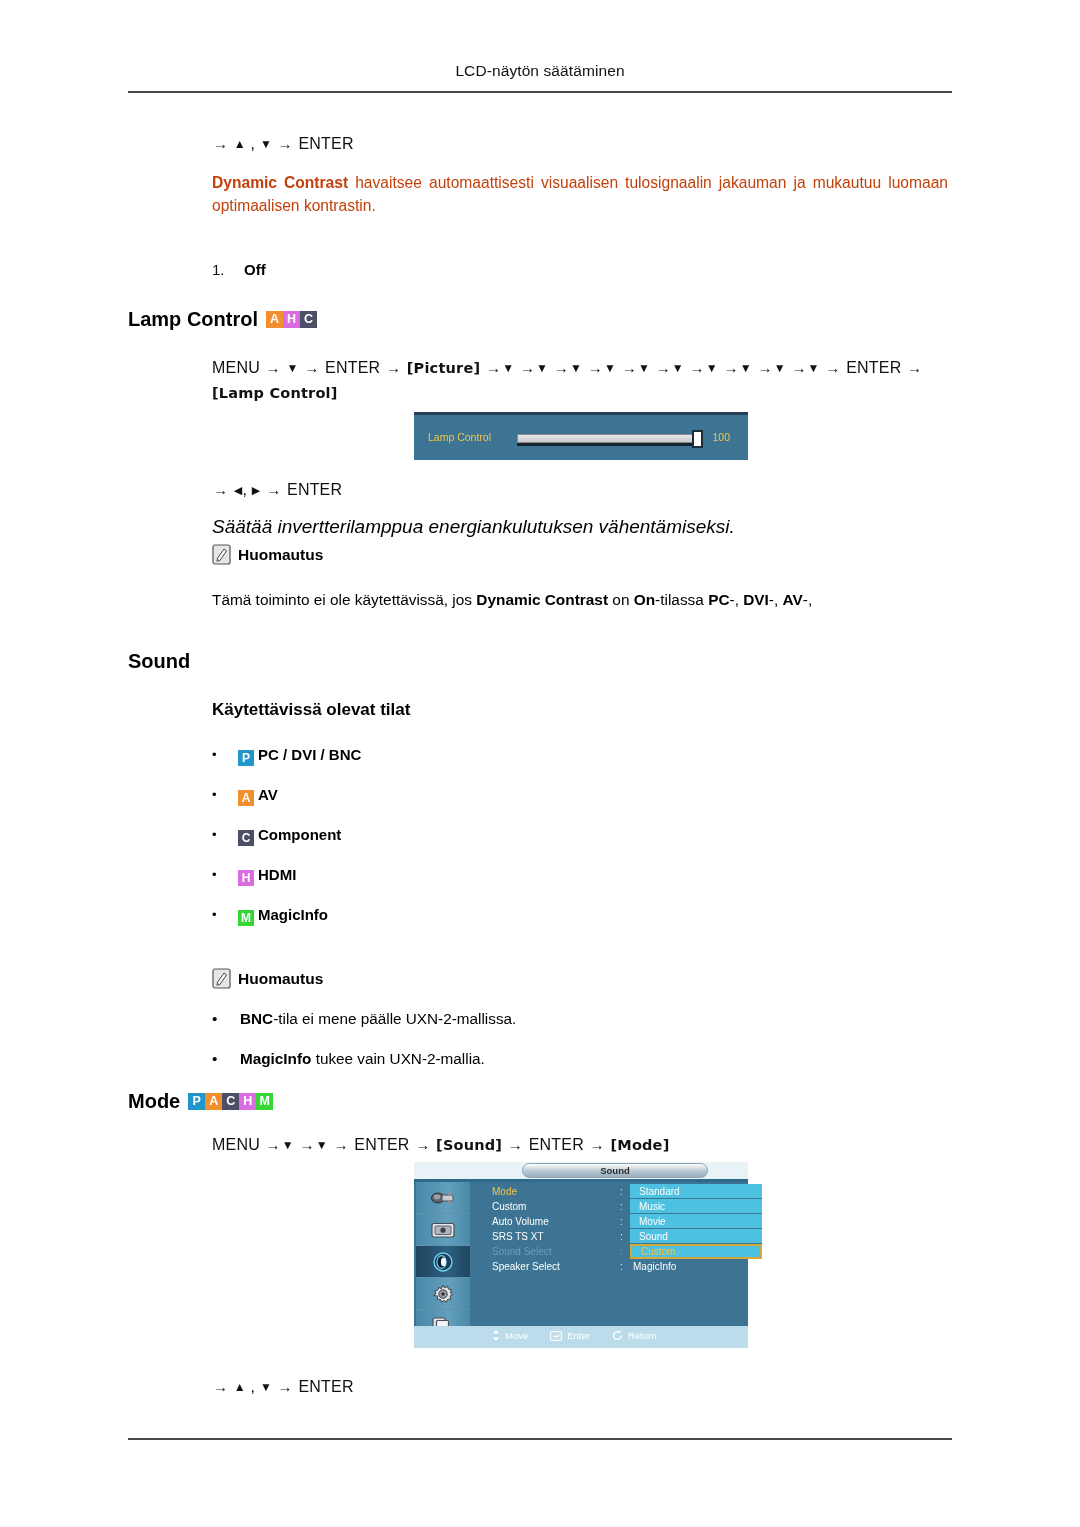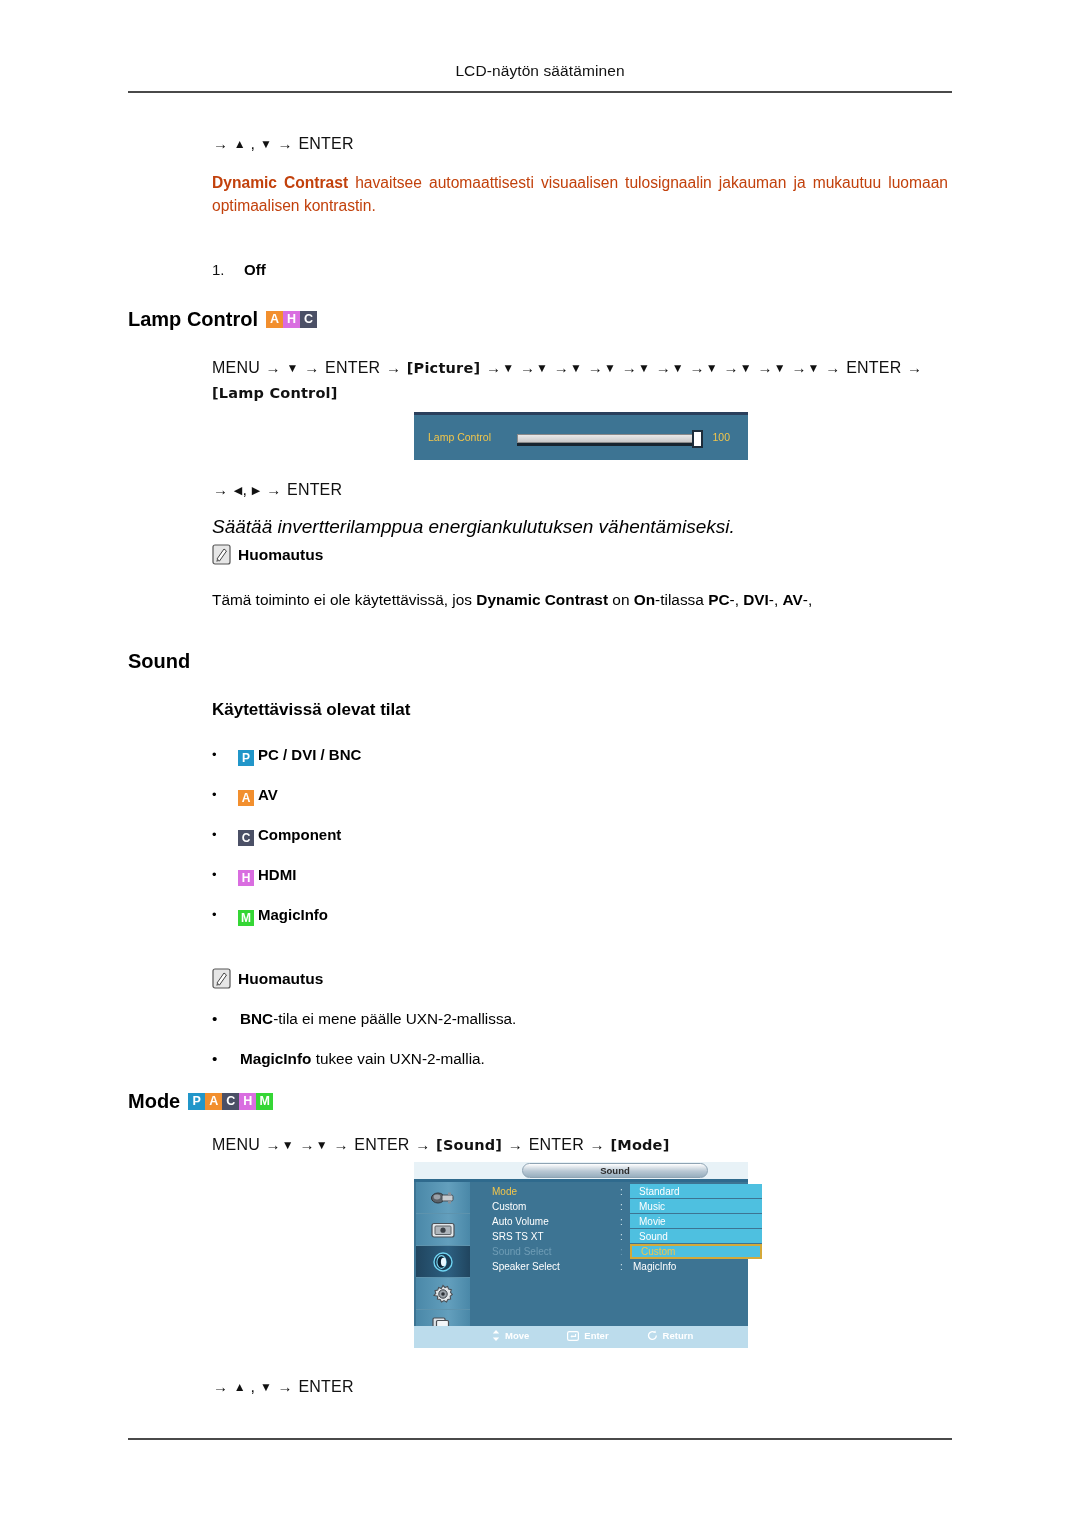--- a/index.html
+++ b/index.html
@@ -343,25 +343,25 @@
     position: absolute;
     left: 0; right: 0; bottom: 0;
     height: 22px;
     background: #bcdcec;
   }
   .osd-sound .footer-inner {
     position: absolute;
     left: 78px;
     top: 4px;
     display: flex;
-    gap: 38px;
+    gap: 22px;
     align-items: center;
     font-size: 9.5px;
     color: #ffffff;
-    font-weight: bold;
+    font-weight: normal;
   }
   .osd-sound .fitem { display: flex; align-items: center; gap: 5px; }
 
   
   .ico { display: inline-block; line-height: 0; }
 </style>
 </head>
 <body>
 
 <div class="page">

